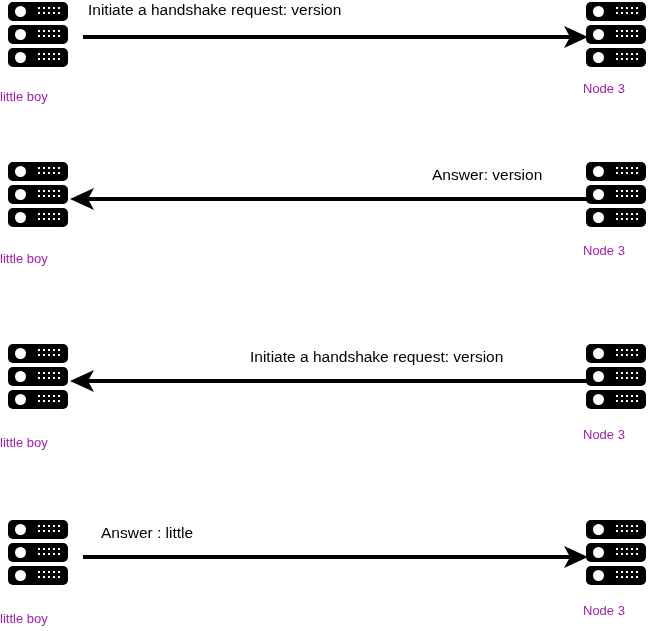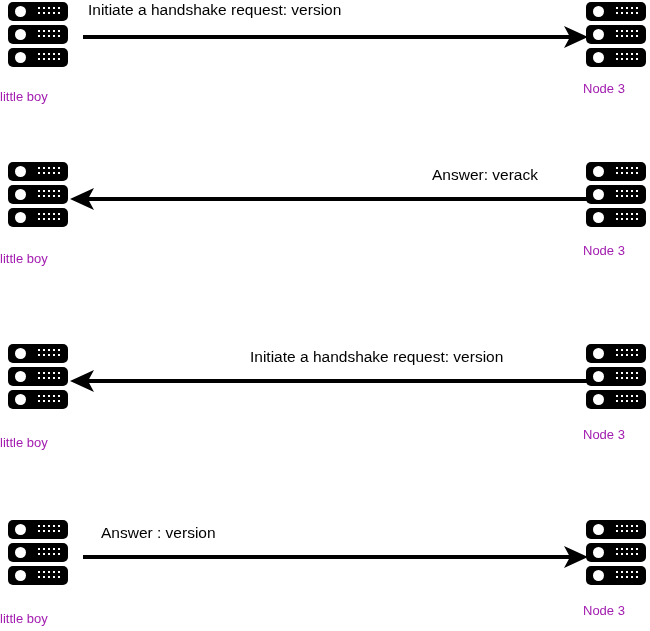--- a/index.html
+++ b/index.html
@@ -321,21 +321,21 @@
             <i></i>
             <i></i>
             <i></i>
             <i></i>
             <i></i>
             <i></i>
           </span>
       </div>
     </div>
 
-    <div class="msg-label" style="left:432px; top:5px;">Answer: verack</div>
+    <div class="msg-label" style="left:432px; top:5px;">Answer: version</div>
 
     <svg class="arrow-svg" style="top:27px;" viewBox="0 0 518 24" preserveAspectRatio="none">
       <line class="arrow-line" x1="18" y1="12" x2="518" y2="12"></line>
       <polygon class="arrow-head" points="0,12 24,1 18,12 24,23"></polygon>
     </svg>
 
     <div class="node-label left" style="top:90px;">little boy</div>
     <div class="node-label right" style="top:82px;">Node 3</div>
   </div>
 
@@ -539,21 +539,21 @@
             <i></i>
             <i></i>
             <i></i>
             <i></i>
             <i></i>
             <i></i>
           </span>
       </div>
     </div>
 
-    <div class="msg-label" style="left:101px; top:5px;">Answer : version</div>
+    <div class="msg-label" style="left:101px; top:5px;">Answer : little</div>
 
     <svg class="arrow-svg" style="top:27px;" viewBox="0 0 518 24" preserveAspectRatio="none">
       <line class="arrow-line" x1="13" y1="12" x2="500" y2="12"></line>
       <polygon class="arrow-head" points="518,12 494,1 500,12 494,23"></polygon>
     </svg>
 
     <div class="node-label left" style="top:92px;">little boy</div>
     <div class="node-label right" style="top:84px;">Node 3</div>
   </div>
 

